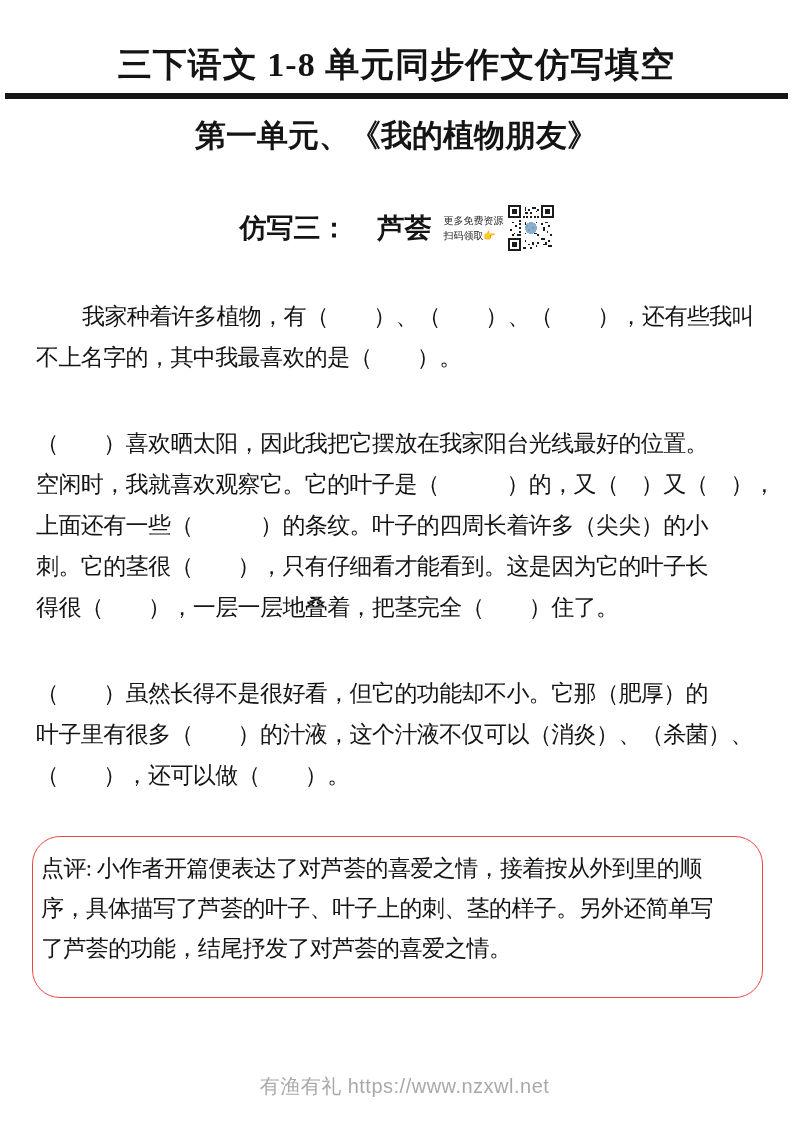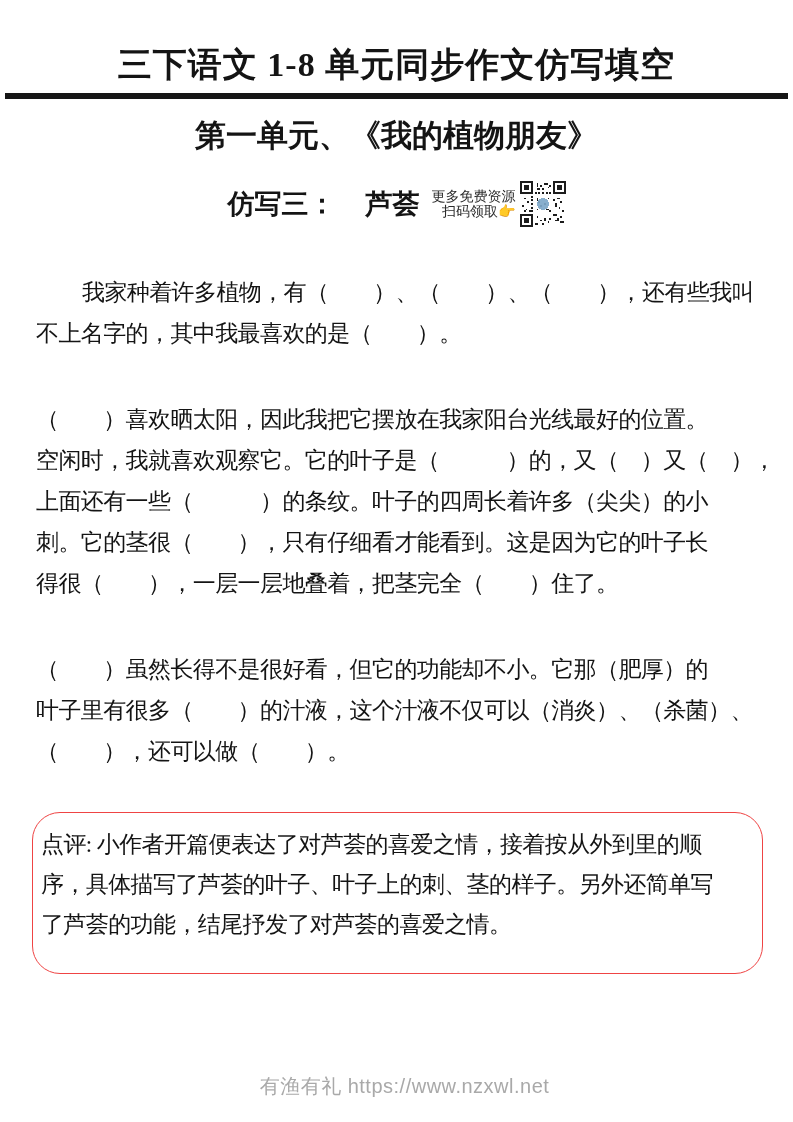--- a/index.html
+++ b/index.html
@@ -28,34 +28,33 @@
     border-top: 4px solid #161616;
     border-bottom: 2px solid #161616;
   }
   .subtitle {
     margin-top: 16px;
     text-align: center;
     font-size: 31px;
     font-weight: 700;
   }
   .exercise-row {
-    margin-top: 24px;
+    margin-top: 48px;
     display: flex;
     justify-content: center;
     align-items: center;
-    text-align: right;
   }
   .exercise-label, .exercise-topic {
     font-size: 27px;
     font-weight: 700;
   }
   .exercise-topic { margin-left: 30px; }
   .qr-note {
     margin-left: 12px;
-    font-size: 14px;
+    font-size: 10px;
     line-height: 15px;
     color: #2b2b2b;
     font-family: "Liberation Sans", "DejaVu Sans", sans-serif;
     white-space: nowrap;
   }
   .pointer { color: #e8a33d; }
   .qr-box { margin-left: 4px; width: 46px; height: 46px; }
   .essay {
     margin: 28px 36px 0 36px;
     font-size: 23px;

